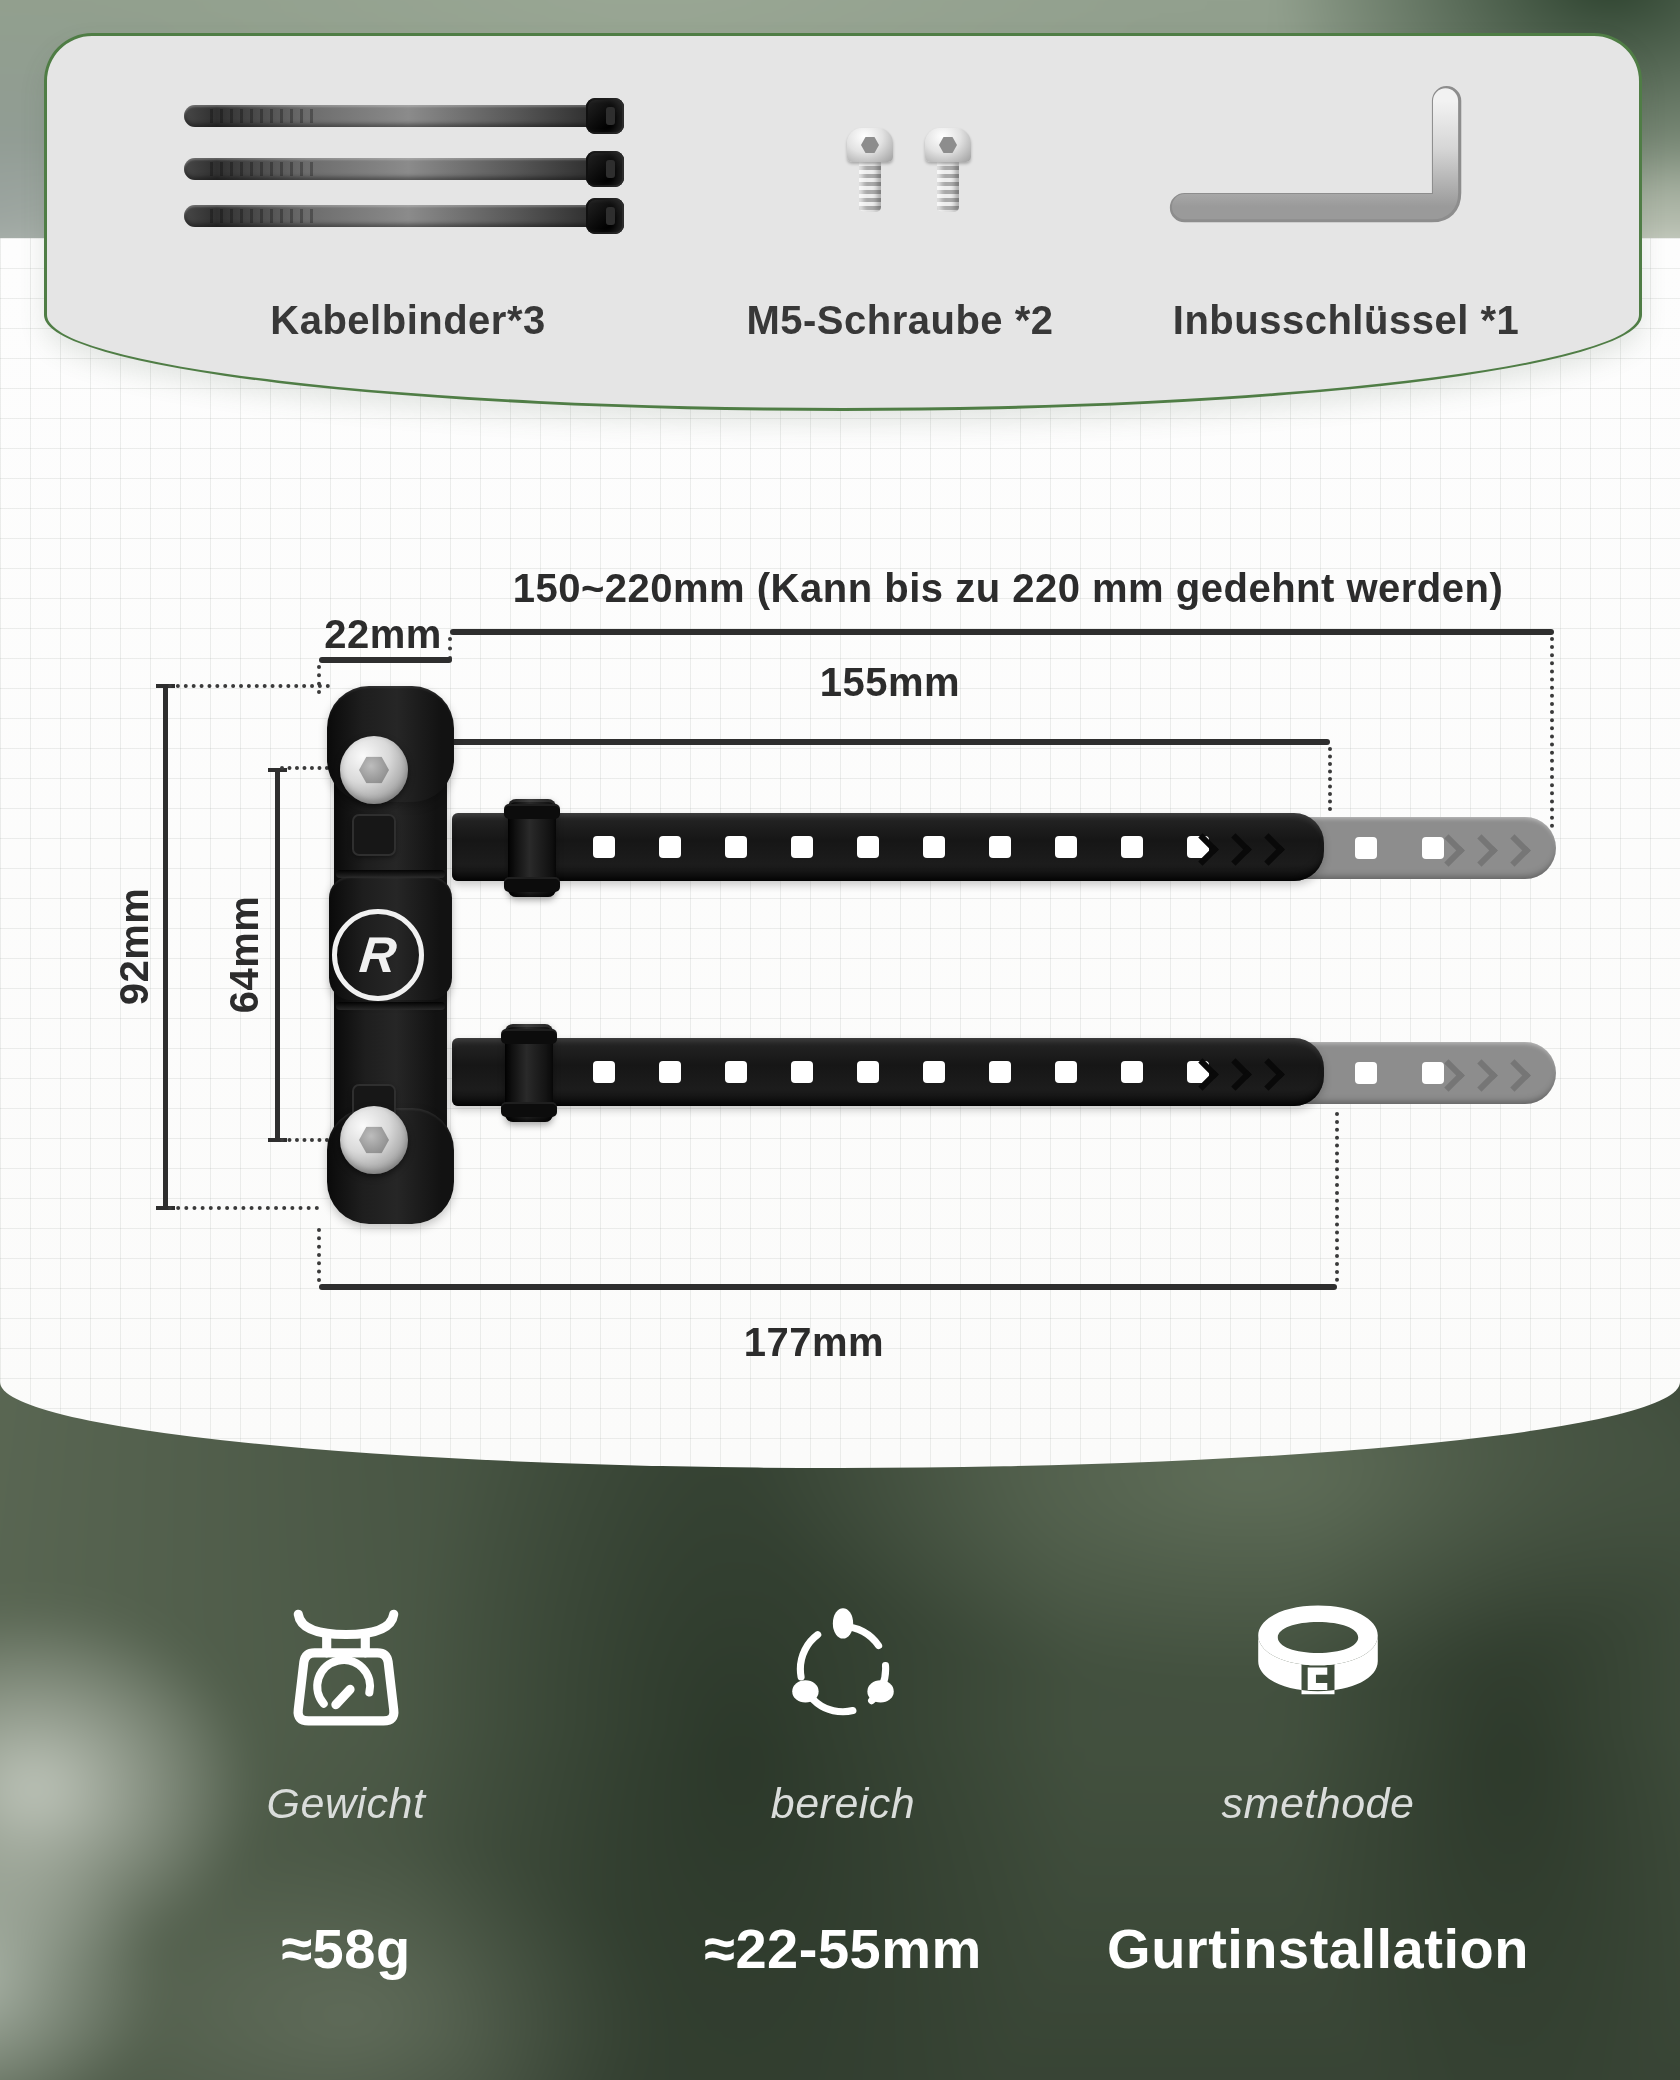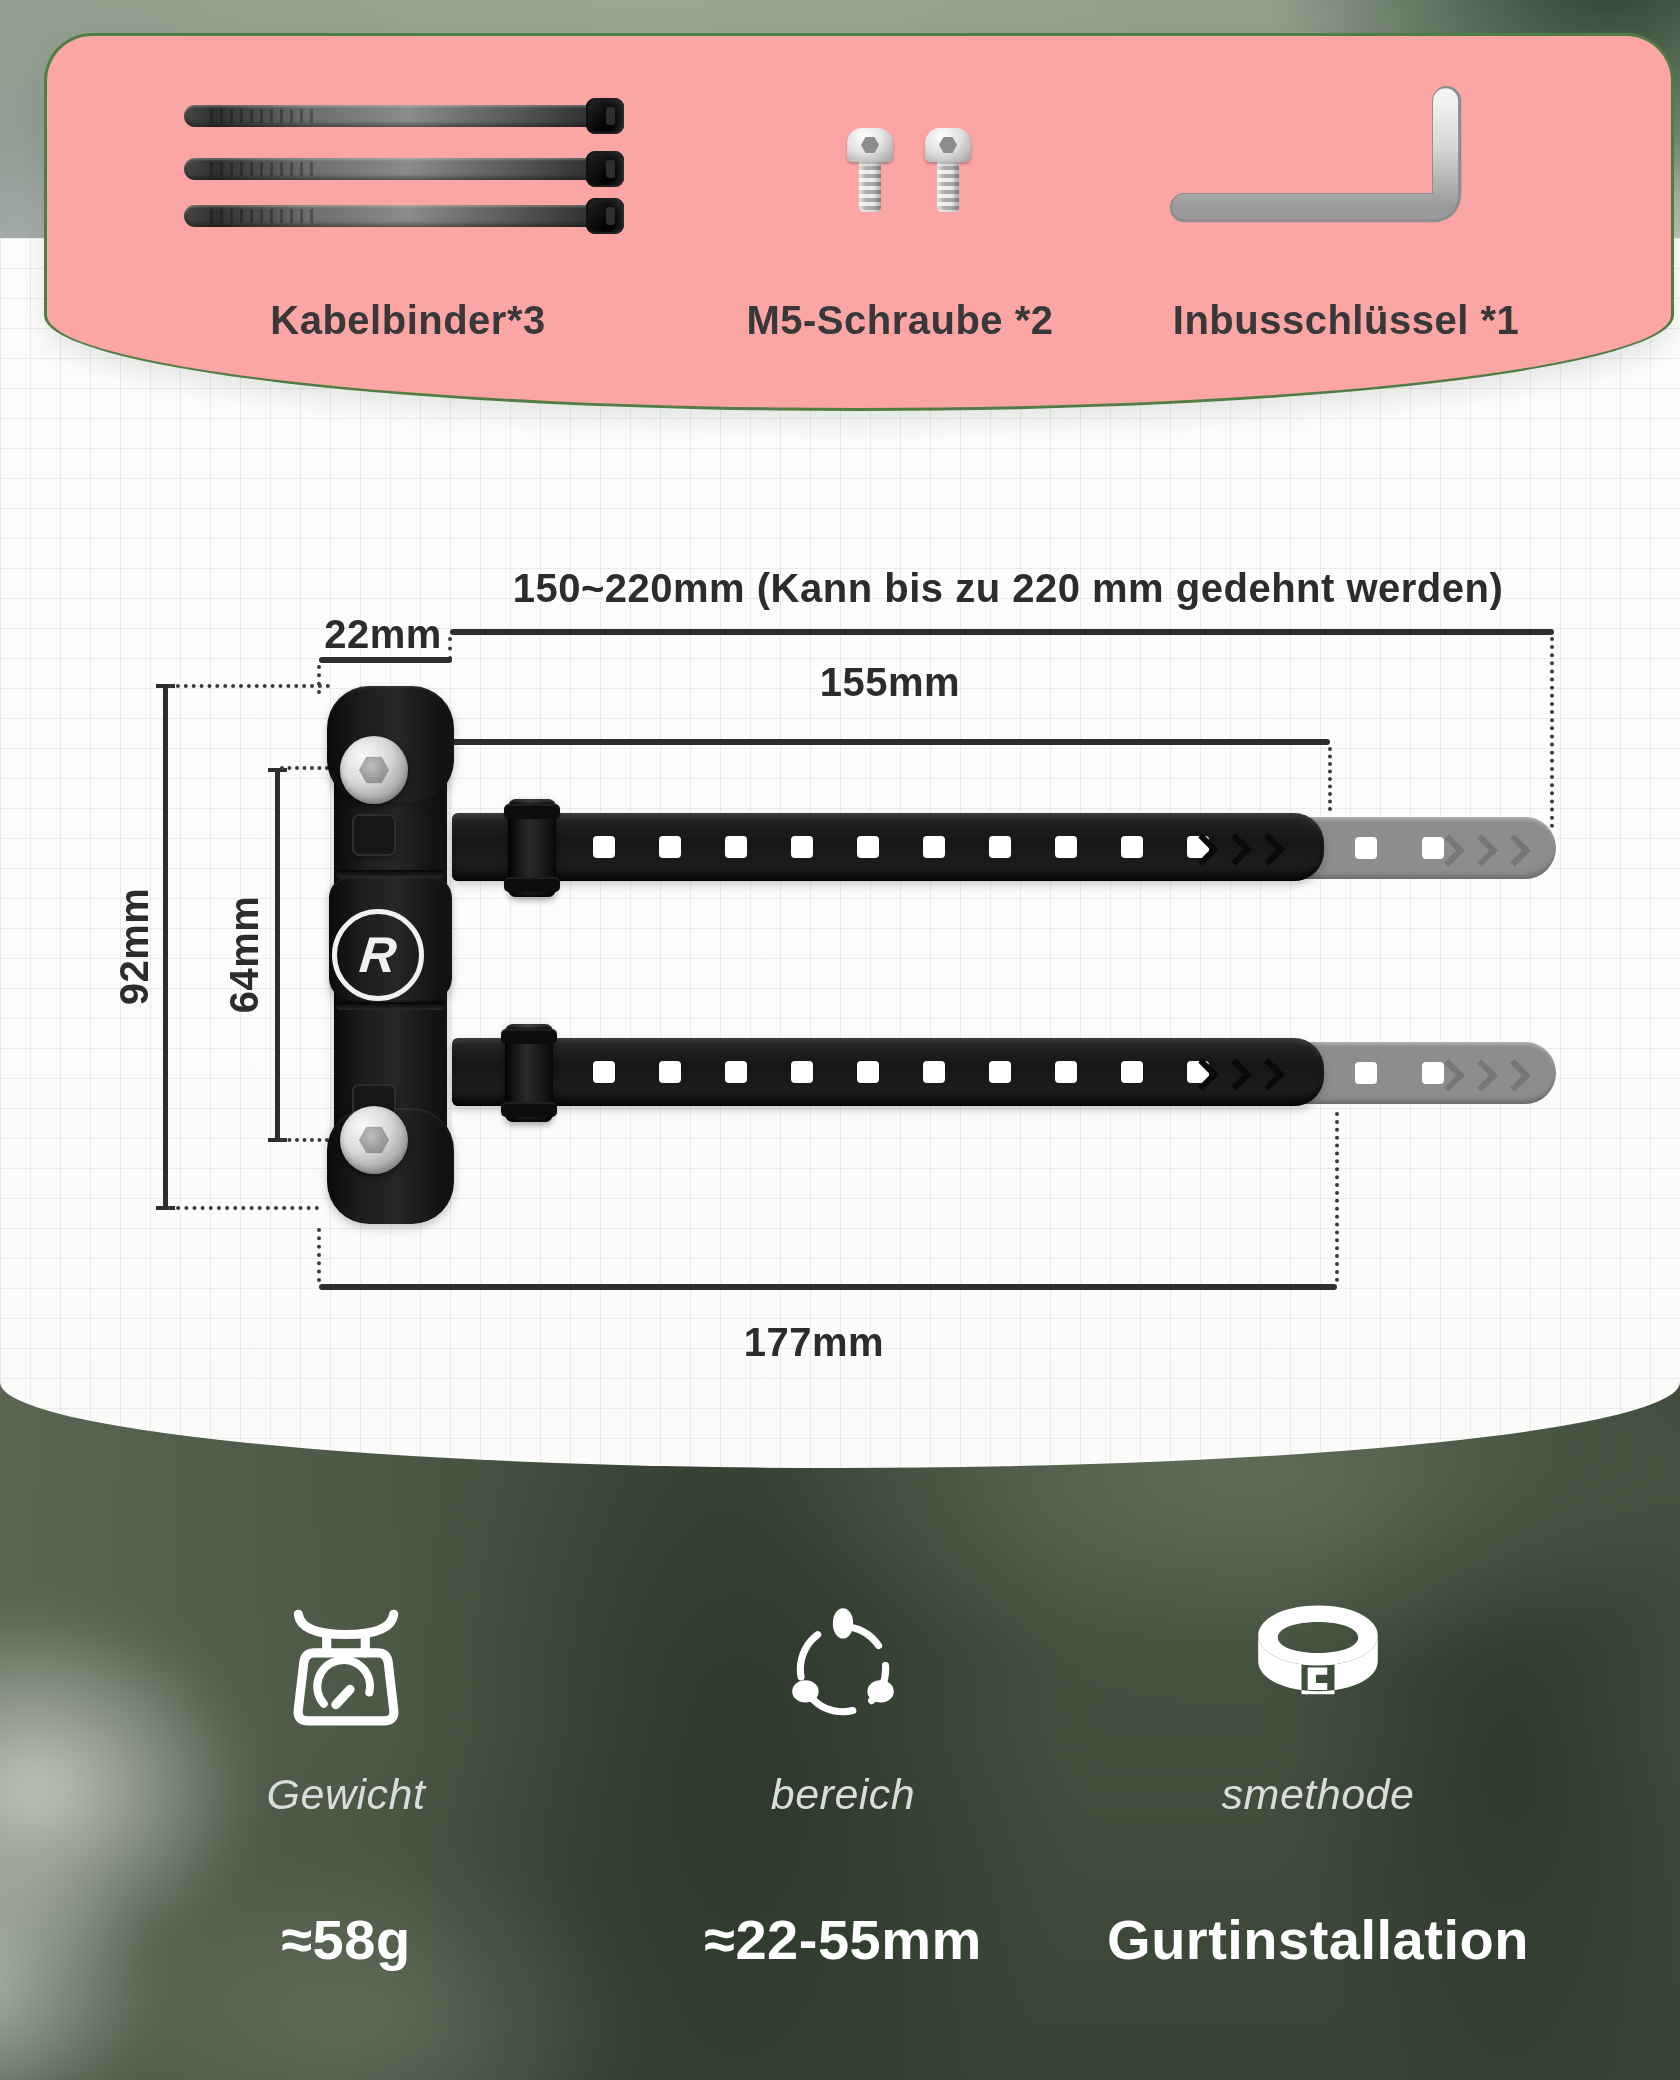--- a/index.html
+++ b/index.html
@@ -32,24 +32,24 @@
       radial-gradient(340px 280px at 95px 470px, rgba(213,218,209,.85), rgba(213,218,209,0) 65%),
       radial-gradient(300px 240px at 25px 660px, rgba(186,195,184,.9), rgba(186,195,184,0) 65%),
       radial-gradient(720px 300px at 1310px 150px, rgba(124,139,114,.55), rgba(124,139,114,0) 70%),
       radial-gradient(490px 720px at 800px 430px, rgba(20,31,21,.5), rgba(20,31,21,0) 70%),
       radial-gradient(330px 580px at 1570px 430px, rgba(18,28,18,.45), rgba(18,28,18,0) 70%),
       radial-gradient(430px 250px at 420px 700px, rgba(148,158,138,.35), rgba(148,158,138,0) 70%),
       linear-gradient(100deg,#5c6955 0%, rgba(70,84,65,0) 40%),
       linear-gradient(180deg,#3d4a3a 0%,#43513f 50%,#364233 100%);}
 
   
-  .card{left:44px;top:33px;width:1592px;height:372px;background:#fca5a5;
+  .card{left:44px;top:33px;width:1592px;height:372px;background:#e5e5e5;
     border:3px solid #4f7d45;z-index:3;
     border-radius:48px 48px 50% 50% / 48px 48px 96px 96px;
-    box-shadow:0 12px 26px rgba(70,90,70,.14);padding-left:32px;}
+    box-shadow:0 12px 26px rgba(70,90,70,.14);}
   .card-label{position:absolute;width:440px;text-align:center;top:262px;
     font-size:40px;font-weight:bold;color:#383838;letter-spacing:.5px;}
 
   .tie{position:absolute;height:28px;width:440px;}
   .tie-band{position:absolute;left:0;top:3px;width:408px;height:22px;
     border-radius:12px 3px 3px 12px;
     background:linear-gradient(90deg,#474747,#303030 8%,#6c6c6c 30%,#8b8b8b 55%,#565656 82%,#2f2f2f);
     box-shadow:inset 0 2px 2px rgba(255,255,255,.25), inset 0 -3px 4px rgba(0,0,0,.4);}
   .tie-serr{position:absolute;left:26px;top:7px;width:110px;height:14px;opacity:.5;
     background:repeating-linear-gradient(90deg,rgba(0,0,0,.55) 0 3px, transparent 3px 10px);}
@@ -117,21 +117,21 @@
   .buckle{position:absolute;z-index:6;width:48px;height:98px;border-radius:8px;
     background:linear-gradient(90deg,#030303,#2a2a2a 45%,#0b0b0b);
     box-shadow:inset 0 3px 0 rgba(255,255,255,.1), inset 0 -4px 5px rgba(0,0,0,.7), 0 3px 7px rgba(0,0,0,.35);}
   .buckle::before,.buckle::after{content:'';position:absolute;left:-4px;right:-4px;height:15px;
     background:#0c0c0c;border-radius:5px;box-shadow:inset 0 2px 0 rgba(255,255,255,.08);}
   .buckle::before{top:5px;} .buckle::after{bottom:5px;}
 
   
   .feature{position:absolute;top:1598px;width:600px;text-align:center;z-index:5;}
   .f-icon{height:138px;display:flex;align-items:flex-start;justify-content:center;}
-  .f-label{margin-top:31px;height:112px;font-size:43px;line-height:54px;font-style:italic;
+  .f-label{margin-top:40px;height:112px;font-size:43px;line-height:54px;font-style:italic;
     color:#dadddb;letter-spacing:.5px;}
   .f-value{margin-top:28px;font-size:56px;font-weight:bold;color:#fff;letter-spacing:.5px;}
   svg{display:block;}
 </style>
 </head>
 <body>
 
 <div class="abs top-band"></div>
 <div class="abs grid-section"></div>
 <div class="abs bottom-bg"></div>

